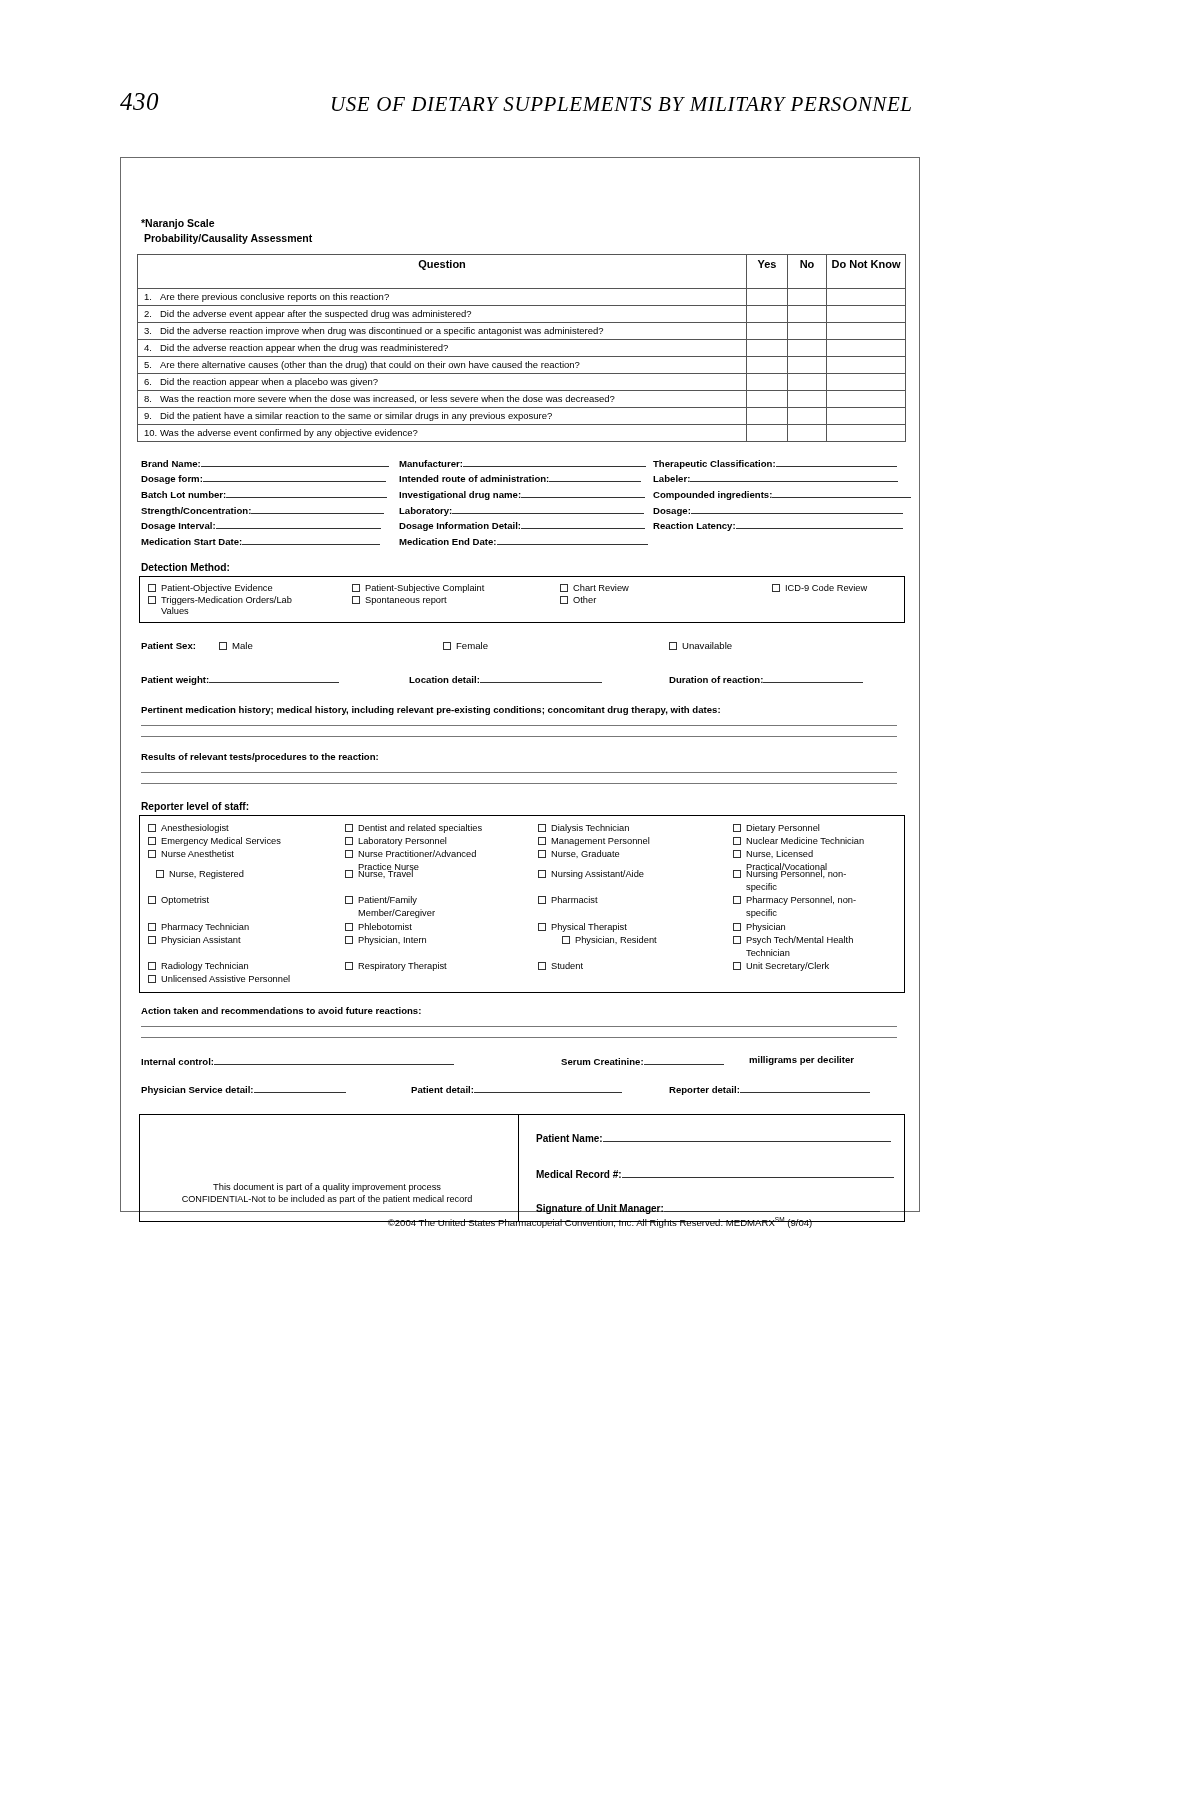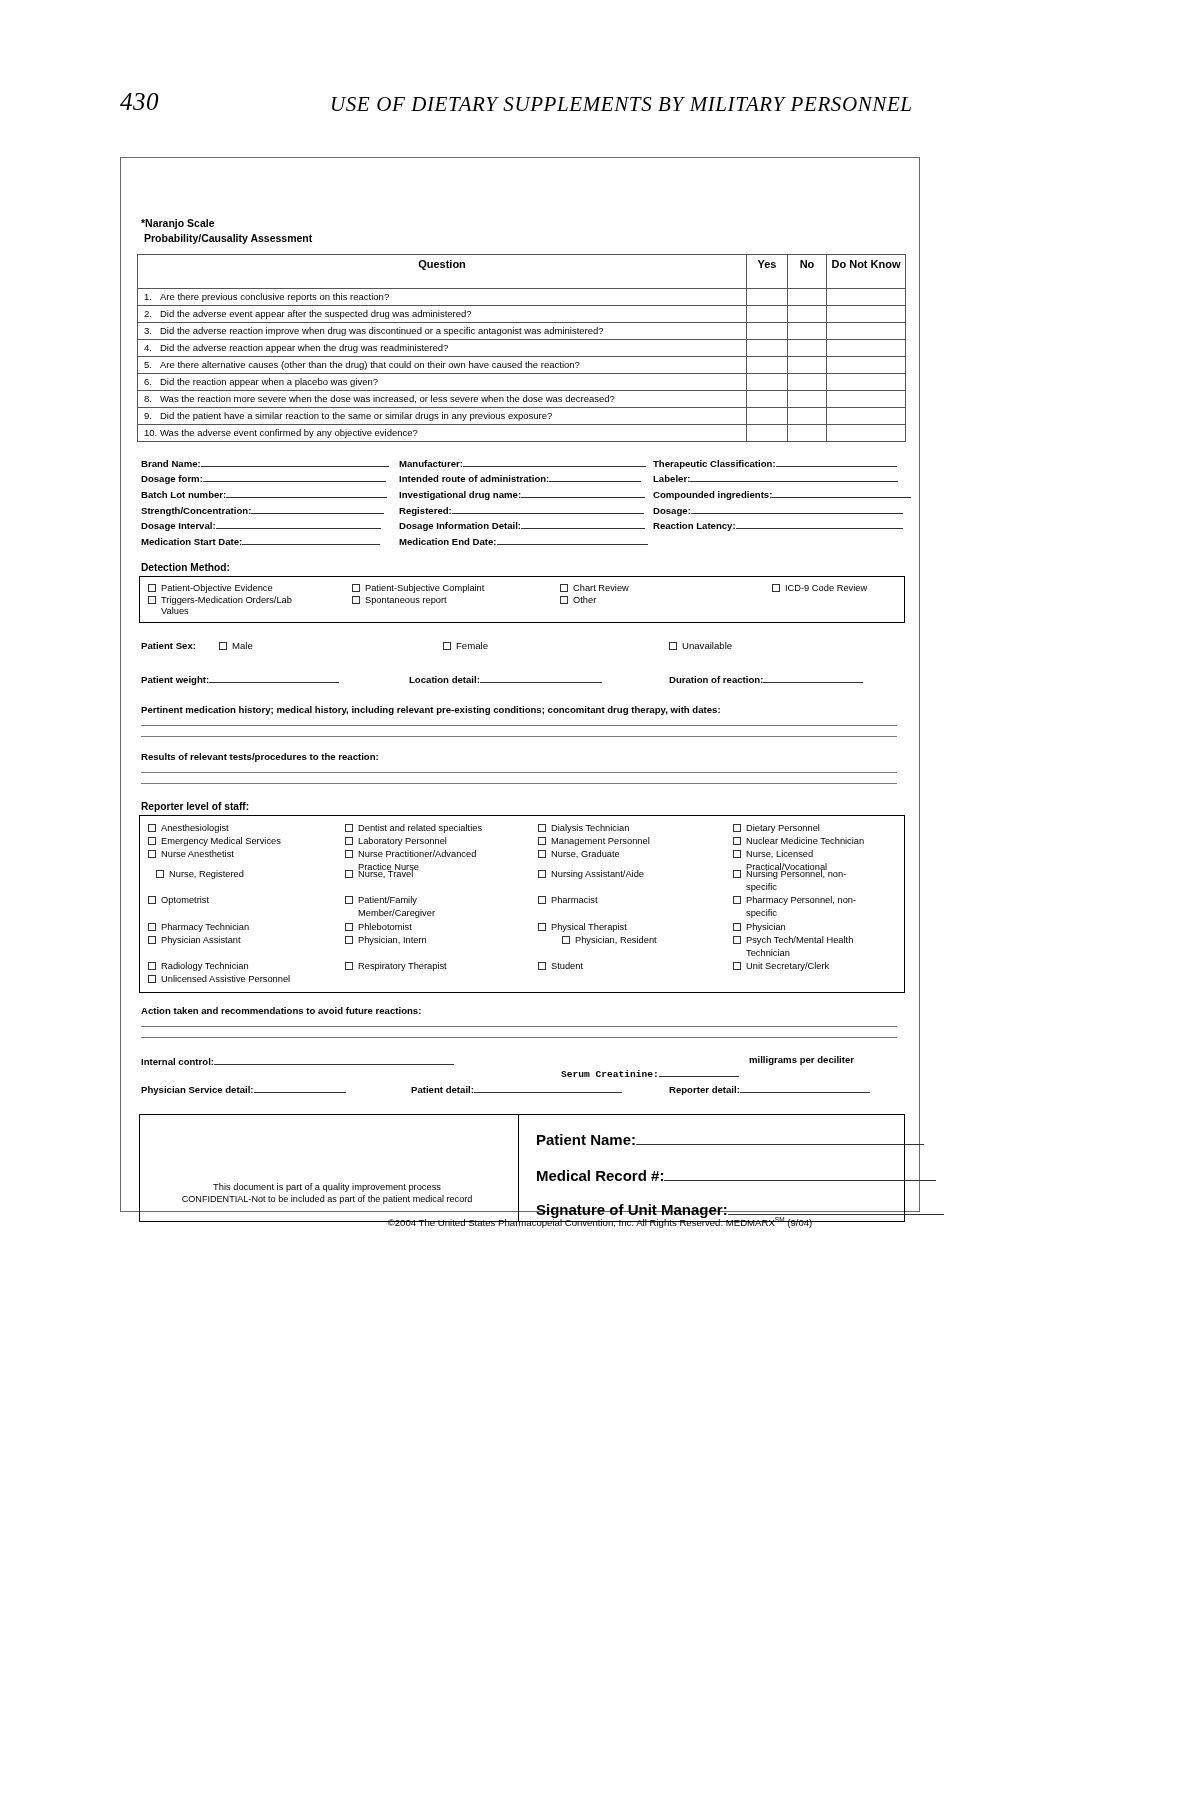--- a/index.html
+++ b/index.html
@@ -230,21 +230,21 @@
   #sig-divider {
     position: absolute;
     left: 378px;
     top: 0;
     width: 1.4px;
     height: 100%;
     background: #000;
   }
   .sigline {
     position: absolute;
-    font-size: 15px;
+    font-size: 10px;
     font-weight: bold;
     white-space: nowrap;
   }
   .confid {
     position: absolute;
     font-size: 9.3px;
     text-align: center;
     width: 370px;
     left: 2px;
     line-height: 1.3;
@@ -352,21 +352,21 @@
             <div class="fieldrow"><span>Dosage form:</span><span class="ul" style="width: 183px;"></span></div>
             <div class="fieldrow"><span>Batch Lot number:</span><span class="ul" style="width: 161px;"></span></div>
             <div class="fieldrow"><span>Strength/Concentration:</span><span class="ul" style="width: 133px;"></span></div>
             <div class="fieldrow"><span>Dosage Interval:</span><span class="ul" style="width: 165px;"></span></div>
             <div class="fieldrow"><span>Medication Start Date:</span><span class="ul" style="width: 138px;"></span></div>
           </div>
         <div class="drug-col c2" id="drug-col-2">
             <div class="fieldrow"><span>Manufacturer:</span><span class="ul" style="width: 183px;"></span></div>
             <div class="fieldrow"><span>Intended route of administration:</span><span class="ul" style="width: 92px;"></span></div>
             <div class="fieldrow"><span>Investigational drug name:</span><span class="ul" style="width: 124px;"></span></div>
-            <div class="fieldrow"><span>Registered:</span><span class="ul" style="width: 192px;"></span></div>
+            <div class="fieldrow"><span>Laboratory:</span><span class="ul" style="width: 192px;"></span></div>
             <div class="fieldrow"><span>Dosage Information Detail:</span><span class="ul" style="width: 124px;"></span></div>
             <div class="fieldrow"><span>Medication End Date:</span><span class="ul" style="width: 151px;"></span></div>
           </div>
         <div class="drug-col c3" id="drug-col-3">
             <div class="fieldrow"><span>Therapeutic Classification:</span><span class="ul" style="width: 121px;"></span></div>
             <div class="fieldrow"><span>Labeler:</span><span class="ul" style="width: 208px;"></span></div>
             <div class="fieldrow"><span>Compounded ingredients:</span><span class="ul" style="width: 139px;"></span></div>
             <div class="fieldrow"><span>Dosage:</span><span class="ul" style="width: 212px;"></span></div>
             <div class="fieldrow"><span>Reaction Latency:</span><span class="ul" style="width: 167px;"></span></div>
           </div>
@@ -467,21 +467,21 @@
           <div class="cbitem" style="left: 606px; top: 132px;"><span>Technician</span></div>
           <div class="cbitem" style="left: 593px; top: 145px;"><span class="cb"></span><span>Unit Secretary/Clerk</span></div>
         </div>
 
       <div class="para-label" style="margin-top:12px">Action taken and recommendations to avoid future reactions:</div>
       <div class="longline"></div>
       <div class="longline"></div>
 
       <div class="botrow" style="margin-top:16px">
         <span style="position:absolute;left:0;top:0;"><span>Internal control:</span><span class="ul" style="width:240px"></span></span>
-        <span style="position:absolute;left:420px;top:12px;font-family:Liberation Mono, monospace;"><span>Serum Creatinine:</span><span class="ul" style="width:80px"></span></span>
+        <span style="position:absolute;left:420px;top:0;"><span>Serum Creatinine:</span><span class="ul" style="width:80px"></span></span>
         <span style="position:absolute;left:608px;top:0;">milligrams per deciliter</span>
       </div>
 
       <div class="botrow" style="margin-top:10px">
         <span style="position:absolute;left:0;top:0;"><span>Physician Service detail:</span><span class="ul" style="width:92px"></span></span>
         <span style="position:absolute;left:270px;top:0;"><span>Patient detail:</span><span class="ul" style="width:148px"></span></span>
         <span style="position:absolute;left:528px;top:0;"><span>Reporter detail:</span><span class="ul" style="width:130px"></span></span>
       </div>
 
       <div id="sig-box">

